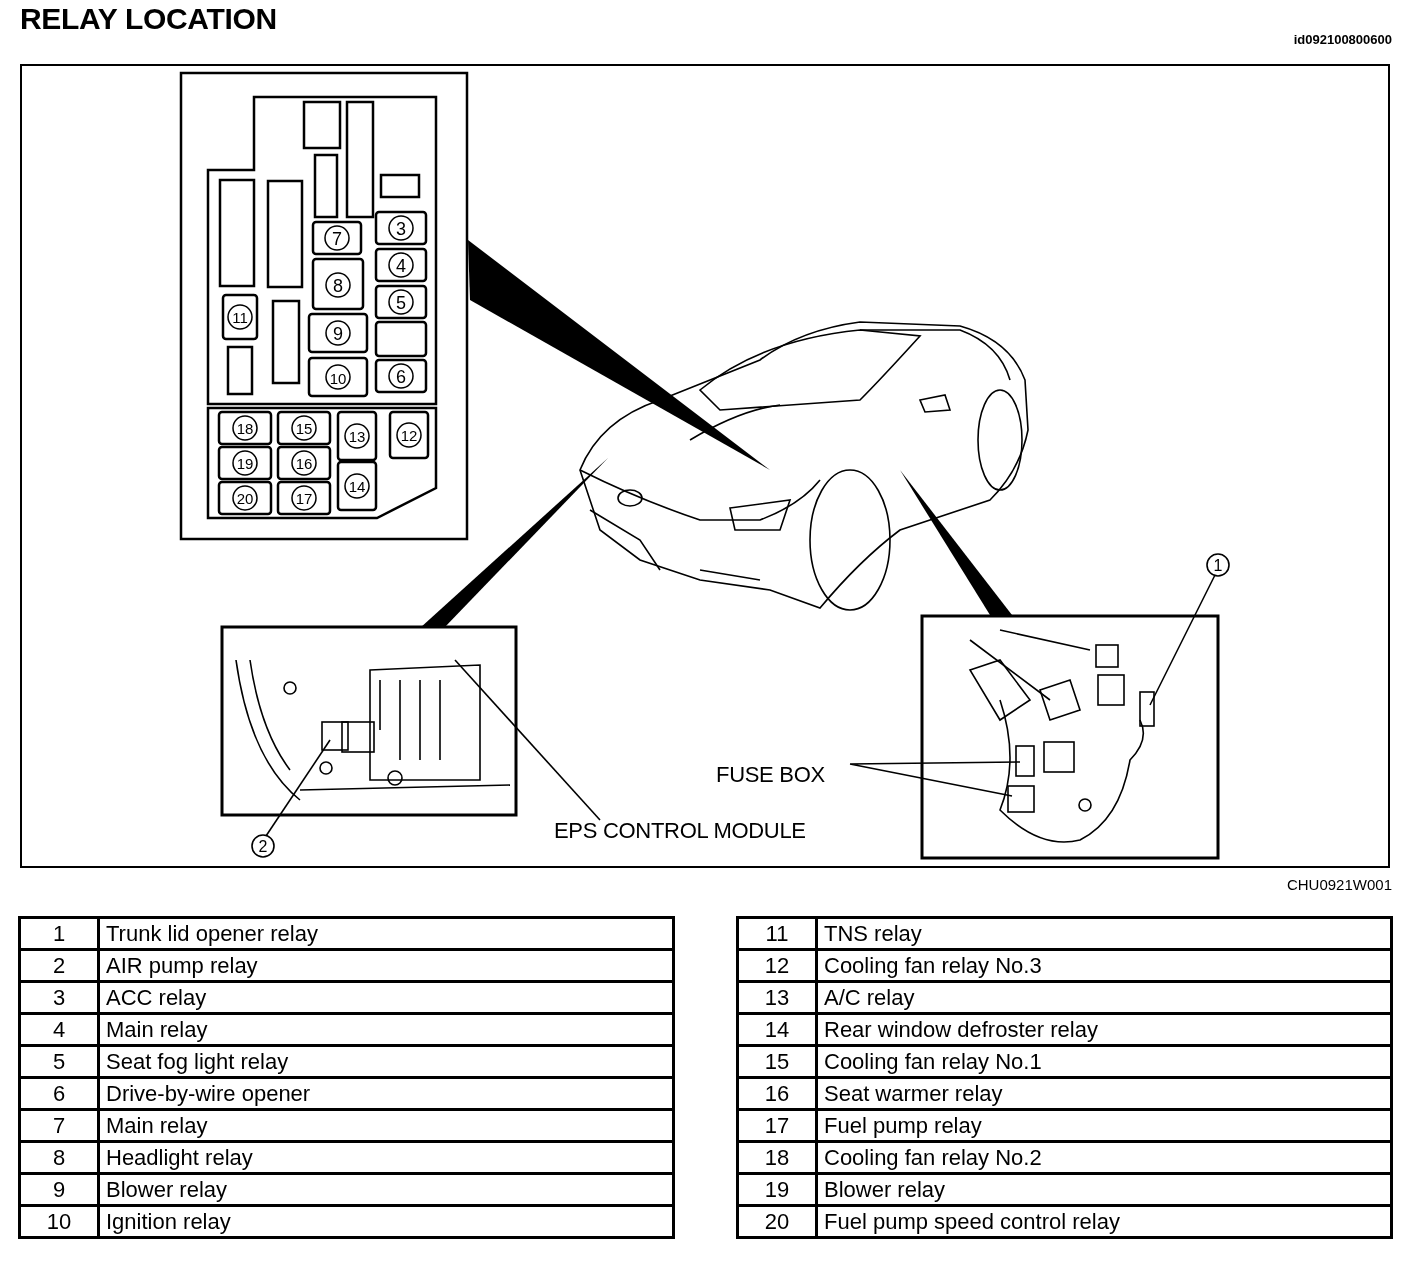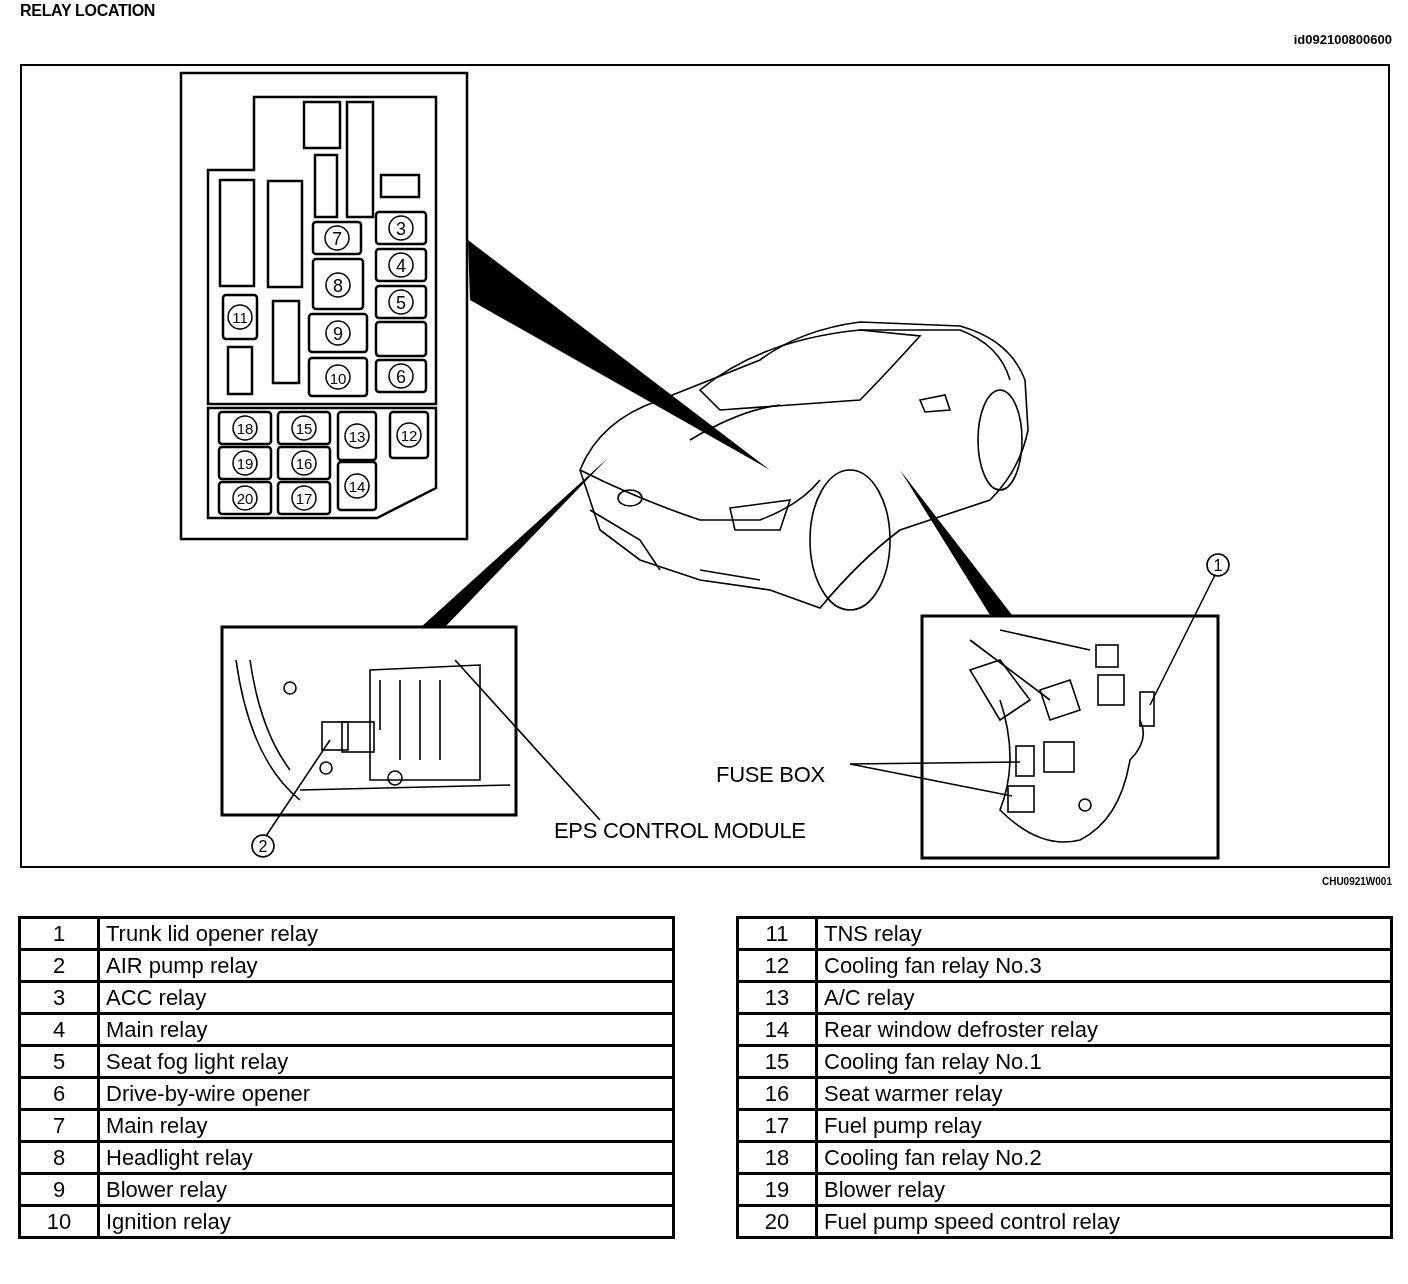--- a/index.html
+++ b/index.html
@@ -1,20 +1,20 @@
 <!DOCTYPE html>
 <html><head>
 <meta charset="utf-8">
 <style>
   html, body { margin:0; padding:0; background:#ffffff; }
   body { width:1408px; height:1284px; position:relative; overflow:hidden;
          font-family:"Liberation Sans", sans-serif; color:#000; }
-  .title { position:absolute; left:20px; top:2px; font-size:16px; font-weight:bold; letter-spacing:-0.3px; }
+  .title { position:absolute; left:20px; top:2px; font-size:30px; font-weight:bold; letter-spacing:-0.3px; }
   .docid { position:absolute; right:16px; top:32px; font-size:13px; font-weight:bold; }
-  .figid { position:absolute; right:16px; top:876px; font-size:10px; font-weight:bold; }
+  .figid { position:absolute; right:16px; top:876px; font-size:15px; font-weight:normal; }
   .figure { position:absolute; left:20px; top:64px; width:1370px; height:804px; border:2px solid #000; box-sizing:border-box; }
   svg.art { position:absolute; left:0; top:0; }
   .lbl { position:absolute; font-size:22px; letter-spacing:-0.3px; }
   table.relays { position:absolute; border-collapse:collapse; font-size:22px; }
   table.relays td { border:3px solid #000; height:29px; padding:0 6px; line-height:29px; }
   table.relays td.num { width:64px; text-align:center; }
   table.relays td.name { width:560px; }
   .tbl-left { left:18px; top:916px; }
   .tbl-right { left:736px; top:916px; }
 </style>

